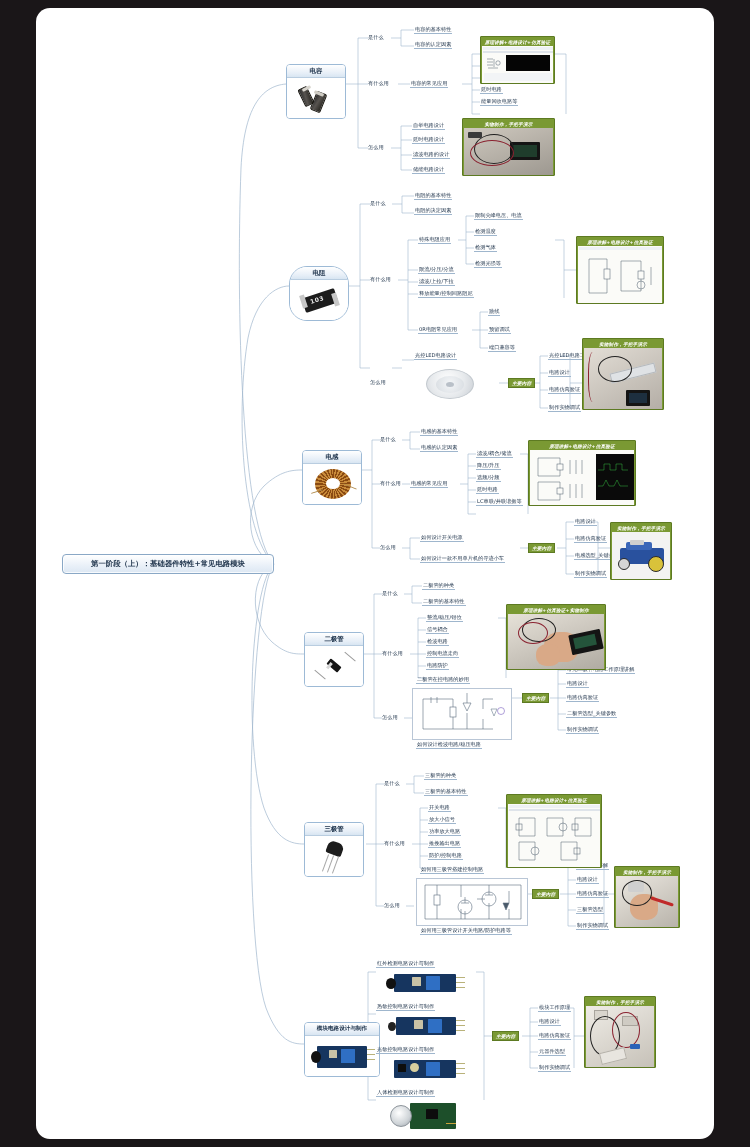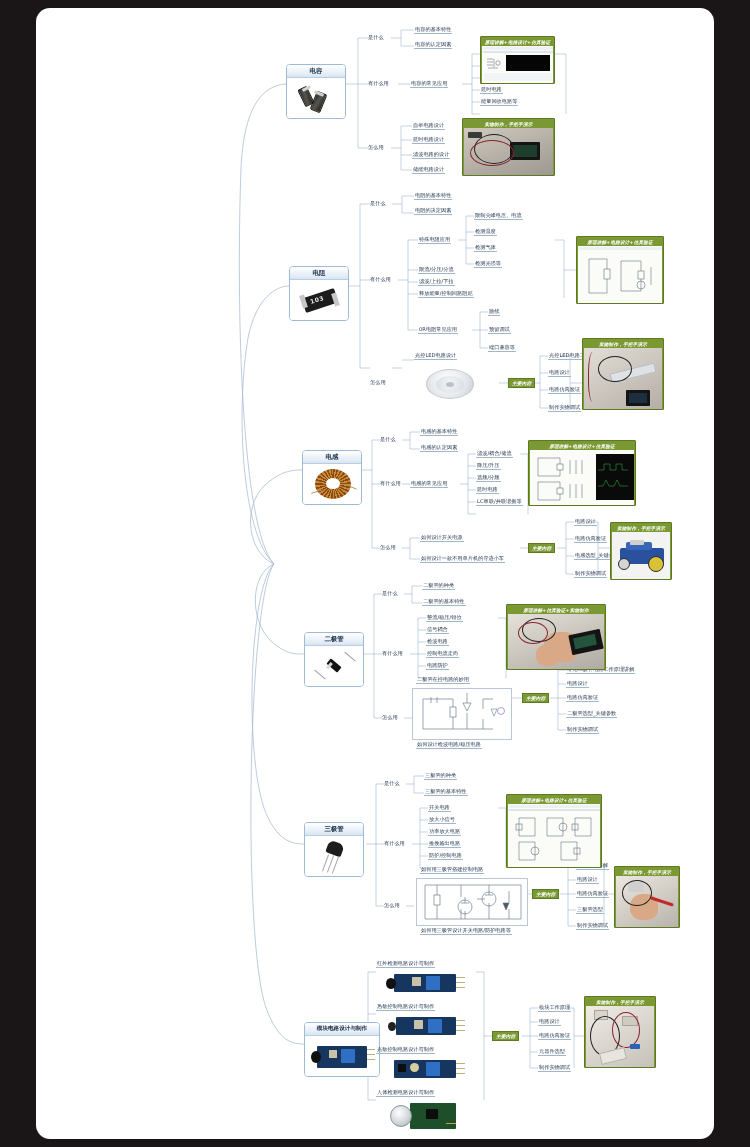--- a/index.html
+++ b/index.html
@@ -239,20 +239,21 @@
      <g fill="none" stroke="#9fb6cd" stroke-width="0.6">
        <path d="M324 1036 H 332"></path>
        <path d="M332 964 V 1092 M332 964 H 340 M332 1006 H 340 M332 1050 H 340 M332 1092 H 340"></path>
        <path d="M440 964 H 448 M448 964 V 1092"></path>
        <path d="M448 1028 H 456"></path>
        <path d="M486 1028 H 494 M494 1000 V 1060 M494 1000 H 502 M494 1014 H 502 M494 1028 H 502 M494 1044 H 502 M494 1060 H 502"></path>
        <path d="M530 1000 H 538 M538 1000 V 1060 M538 1028 H 548"></path>
      </g>
    </svg>
 
+   <div class="root">第一阶段（上）：基础器件特性+常见电路模块</div>
 
    <div class="topic" style="left:250px;top:56px;">
      <div class="cap">电容</div>
      <div class="pic">
        <div class="cap-el" style="left:14px;top:9px;width:10px;height:19px;transform:rotate(-26deg);"></div>
        <div class="cap-el" style="left:26px;top:14px;width:11px;height:20px;transform:rotate(22deg);"></div>
        <div style="position:absolute;left:15px;top:9px;width:9px;height:3px;background:#d8d5ce;transform:rotate(-26deg);border-radius:1px;"></div>
        <div style="position:absolute;left:27px;top:14px;width:10px;height:3px;background:#cfccc4;transform:rotate(22deg);border-radius:1px;"></div>
      </div>
    </div>
@@ -300,21 +301,21 @@
      <div class="mbody" style="height:47px;background:#b9b4ab;">
        <div style="position:absolute;left:0;top:0;right:0;bottom:0;background:linear-gradient(160deg,#cfc9bf,#9d9890);"></div>
        <div class="meter" style="left:46px;top:14px;width:30px;height:18px;"></div>
        <div class="meter-s" style="left:49px;top:17px;width:24px;height:12px;background:#1f3d2c;"></div>
        <div class="cable2" style="left:10px;top:6px;width:40px;height:30px;border-width:1.4px;"></div>
        <div class="cable" style="left:6px;top:12px;width:44px;height:26px;border-width:1.4px;"></div>
        <div style="position:absolute;left:4px;top:4px;width:14px;height:6px;background:#3a3a3a;border-radius:1px;"></div>
      </div>
    </div>
 
-   <div class="topic" style="left:253px;top:258px;">
+   <div class="topic" style="left:253px;top:258px;border-radius:18px;">
      <div class="cap">电阻</div>
      <div class="pic">
        <div class="res-body" style="left:13px;top:13px;width:34px;height:15px;"></div>
        <div class="res-txt" style="left:20px;top:16px;">103</div>
        <div style="position:absolute;left:11px;top:15px;width:5px;height:13px;background:#c7c7c7;transform:rotate(-18deg);"></div>
        <div style="position:absolute;left:43px;top:13px;width:5px;height:13px;background:#c7c7c7;transform:rotate(-18deg);"></div>
      </div>
    </div>
    <div class="stub" style="left:334px;top:192px;">是什么</div>
    <div class="leaf" style="left:378px;top:184px;">电阻的基本特性</div>

